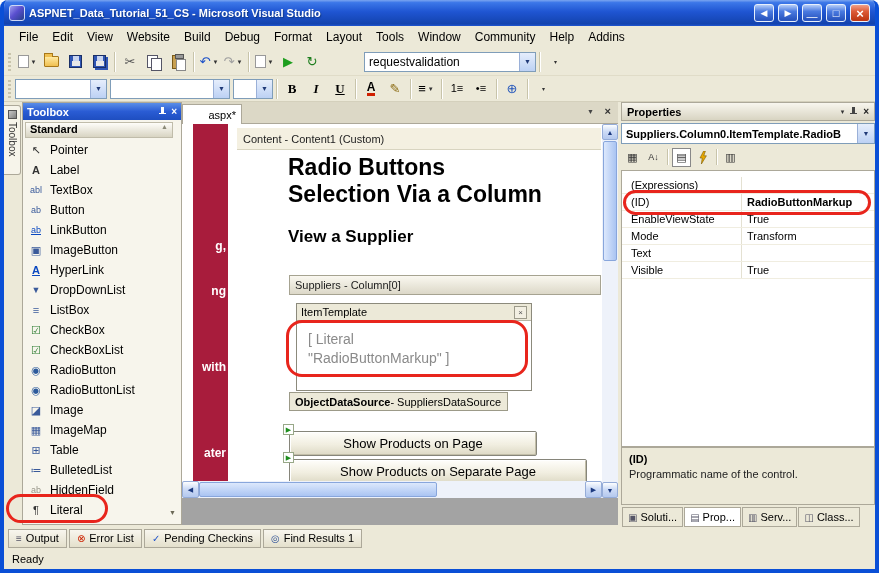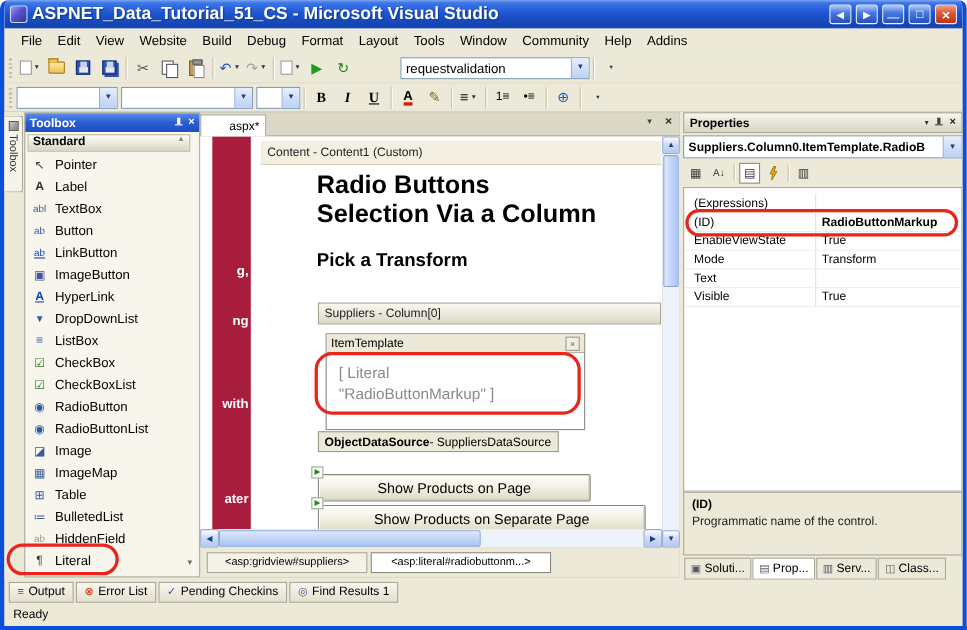--- a/index.html
+++ b/index.html
@@ -7,21 +7,21 @@
   .window{position:relative;width:879px;height:573px;background:#ece9d8;
     border-left:4px solid #0a4fd6;border-right:4px solid #0a4fd6;border-bottom:4px solid #0a4fd6;
     border-radius:8px 8px 0 0;overflow:hidden;
     font-family:"Liberation Sans","DejaVu Sans",sans-serif;font-size:12px;color:#000}
 
   
   .titlebar{position:absolute;left:0;top:0;width:871px;height:26px;display:flex;align-items:center;gap:4px;padding:0 5px;
     background:linear-gradient(180deg,#7ba5f0 0%,#3c77e8 10%,#1f55d2 45%,#1343ae 92%,#1f55d2 100%)}
   .app-icon{width:16px;height:16px;flex:none;border-radius:3px;border:1px solid #cdd8f6;
     background:linear-gradient(135deg,#9f9ff0,#5a4fcf 45%,#27408b)}
-  .title-text{flex:1;color:#fff;font-weight:bold;font-size:16px;text-shadow:1px 1px 1px #103a8c;white-space:nowrap;overflow:hidden}
+  .title-text{flex:1;color:#fff;font-weight:bold;font-size:11px;text-shadow:1px 1px 1px #103a8c;white-space:nowrap;overflow:hidden}
   .winbtn{width:20px;height:18px;flex:none;border:1px solid #e8f0fc;border-radius:3px;display:flex;align-items:center;justify-content:center;color:#fff}
   .winbtn.b{background:linear-gradient(180deg,#b5cdf8 0%,#4a7ae0 40%,#2a56c0 90%)}
   .winbtn.r{background:linear-gradient(180deg,#f0a088 0%,#dd5b38 40%,#c03a16 90%)}
   .winbtn span{font-size:9px;line-height:1}
   .winbtn .gmin{font-size:11px;margin-top:7px}
   .winbtn .gmax{font-size:11px}
   .winbtn .gcls{font-size:13px;font-weight:bold}
 
   
   .menubar{position:absolute;left:0;top:26px;width:871px;height:22px;display:flex;align-items:center;padding-left:8px;background:#ece9d8}
@@ -448,21 +448,21 @@
         <span class="frag f3">ater</span>
 
         <div class="content-hdr">
             <span>Content - Content1 (Custom)</span>
           </div>
 
         <div class="heading">
           <div>Radio Buttons</div>
           <div>Selection Via a Column</div>
         </div>
-        <div class="subhead">Pick a Transform</div>
+        <div class="subhead">View a Supplier</div>
 
         <div class="gv-cap">
             <span>Suppliers - Column[0]</span>
           </div>
 
         <div class="it-box">
           <div class="it-hdr">
             <span>ItemTemplate</span>
             <span class="it-x">×</span>
           </div>
@@ -497,28 +497,20 @@
         <div class="sbtn hs-l">◀</div>
         <div class="hthumb"></div>
         <div class="sbtn hs-r">▶</div>
       </div>
       <div class="vscroll">
         <div class="sbtn vs-u">▲</div>
         <div class="vthumb"></div>
         <div class="sbtn vs-d">▼</div>
       </div>
 
-      <div class="tagnav">
-        <div class="tag1">
-            <span>&lt;asp:gridview#suppliers&gt;</span>
-          </div>
-        <div class="tag2">
-            <span>&lt;asp:literal#radiobuttonm...&gt;</span>
-          </div>
-      </div>
     </div>
 
     <div class="props">
       <div class="pr-hdr">
         <span class="t">Properties</span>
         <span class="pm">▾</span>
         <span class="pin dark"></span>
         <span class="xclose dark">×</span>
       </div>
       <div class="pr-combo">

